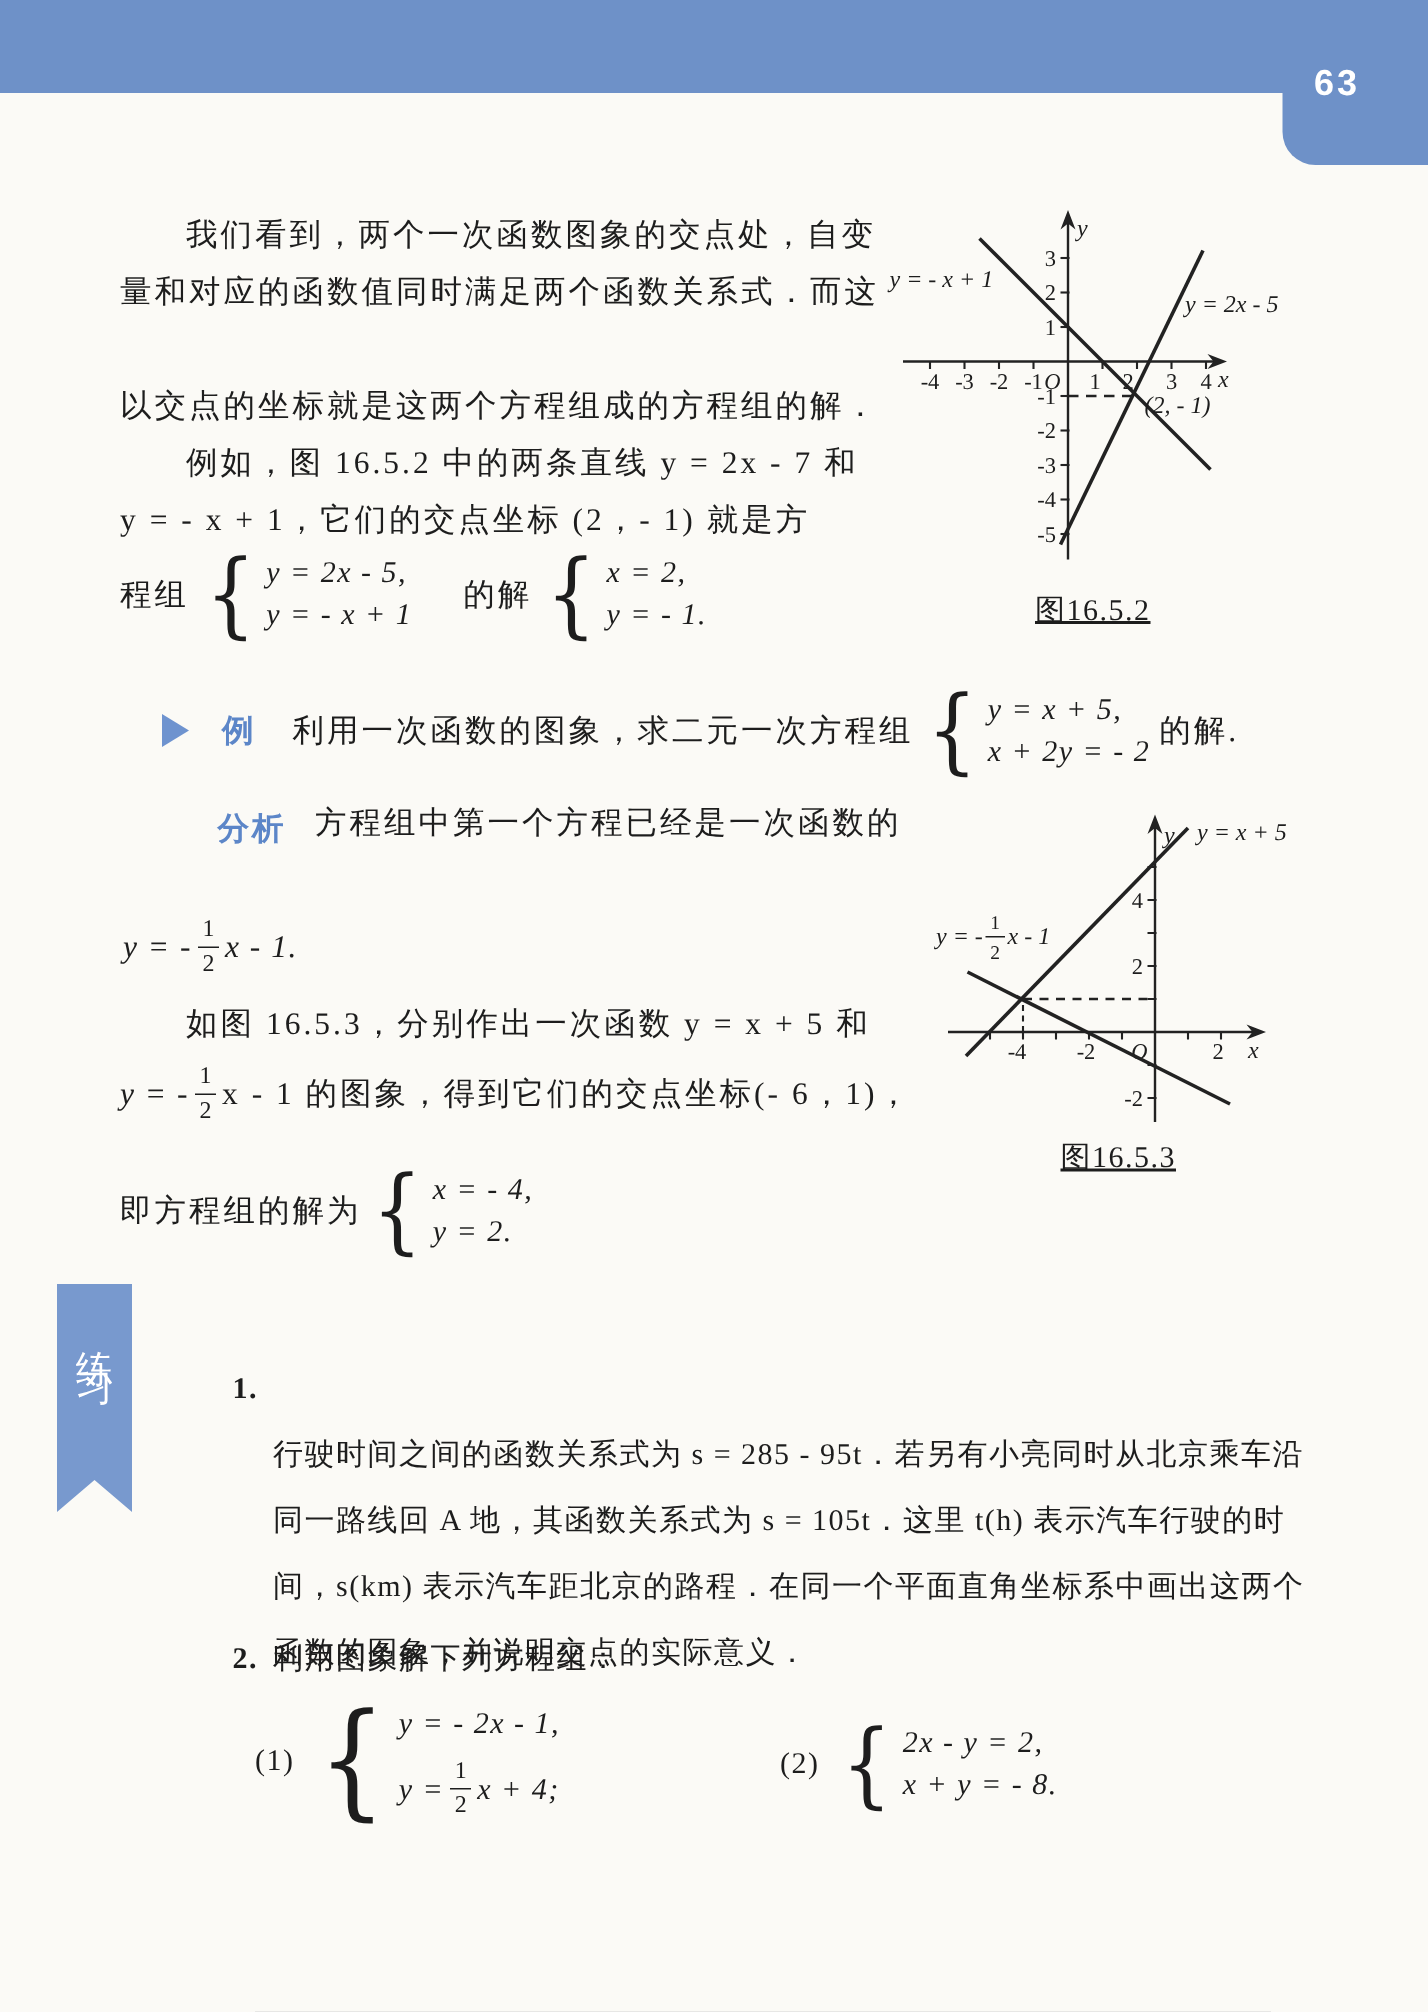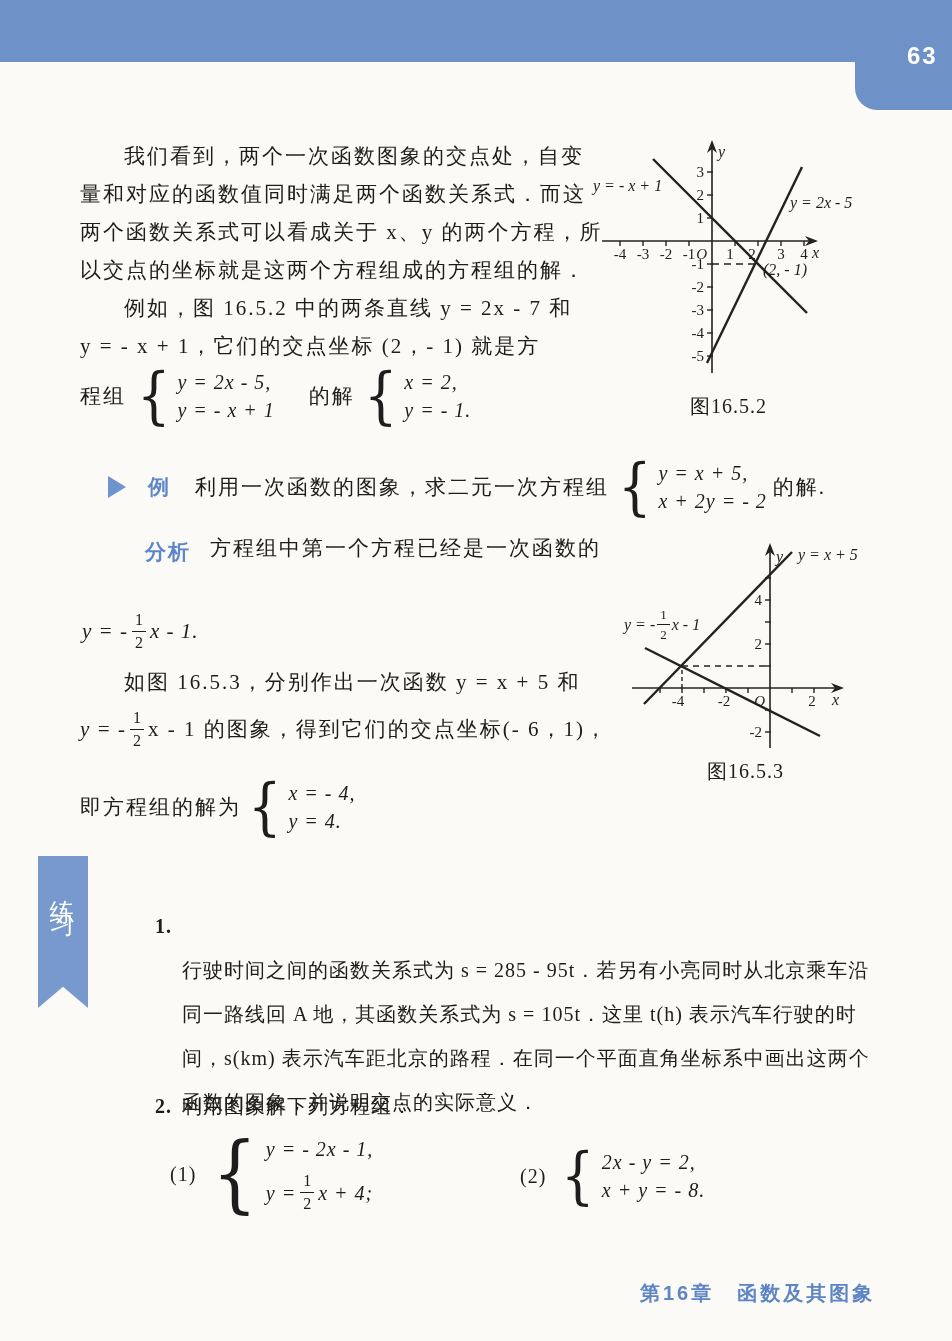--- a/index.html
+++ b/index.html
@@ -8,21 +8,21 @@
   .abs{position:absolute;white-space:nowrap;}
   .cjk{font-size:21px;letter-spacing:2px;line-height:1;}
   .cjk-sm{font-size:20px;letter-spacing:1px;line-height:1;}
   .math{font-style:italic;font-size:21px;letter-spacing:1px;}
   .eq{font-style:italic;font-size:20px;letter-spacing:1px;line-height:28px;}
   
   .header-bar{position:absolute;left:0;top:0;width:952px;height:62px;background:#6e91c8;}
   .header-tab{position:absolute;left:855px;top:0;width:97px;height:110px;background:#6e91c8;
               border-bottom-left-radius:22px;}
   .page-num{position:absolute;left:876px;top:42px;color:#ffffff;font-family:"Liberation Sans",sans-serif;
-            font-weight:bold;font-size:24px;letter-spacing:2px;margin-left:31px;}
+            font-weight:bold;font-size:24px;letter-spacing:2px;}
   
   .sysrow{position:absolute;display:flex;align-items:center;}
   .sys{display:inline-flex;align-items:center;}
   .brace{font-family:"DejaVu Serif",serif;font-weight:400;font-size:62px;line-height:0.95;
          margin-right:4px;transform:scaleX(.85);}
   .brace-lg{font-size:84px;}
   .rows{display:flex;flex-direction:column;}
   .mrow{display:inline-flex;align-items:center;}
   .frac{display:inline-flex;flex-direction:column;align-items:center;line-height:1;margin:0 4px;}
   .fnum{font-size:16px;font-style:normal;padding:0 3px 3px;border-bottom:1.6px solid #1d1d1d;}
@@ -37,37 +37,36 @@
   .ribbon-text{writing-mode:vertical-rl;color:#fff;font-size:25px;letter-spacing:16px;
                margin-top:24px;font-family:"Liberation Sans",sans-serif;}
   .footer{position:absolute;left:640px;top:1280px;color:#5d85c6;font-weight:bold;font-size:20px;
           letter-spacing:3px;font-family:"Liberation Sans",sans-serif;}
   
   .fig{position:absolute;}
   .fig svg{display:block;}
   .fig svg text{font-family:"Liberation Serif",serif;fill:#1d1d1d;}
   .tick-label{font-size:15px;}
   .eq-label{font-size:16px;font-style:italic;}
-  .fig-caption{position:absolute;font-size:20px;letter-spacing:1px;}
+  .fig-caption{position:absolute;font-size:20px;letter-spacing:1px;text-decoration:underline;}
   .fig-frac-label{position:absolute;display:inline-flex;align-items:center;font-size:16px;
                   font-style:italic;white-space:nowrap;}
   .fig-frac-label .fnum,.fig-frac-label .fden{font-size:13px;}
 </style>
 </head>
 <body>
 
 <div class="page">
 
   <div class="header-bar"></div>
   <div class="header-tab"></div>
   <div class="page-num">63</div>
 
   <div class="abs cjk" style="left:124px;top:146px">我们看到，两个一次函数图象的交点处，自变</div>
   <div class="abs cjk" style="left:80px;top:184px">量和对应的函数值同时满足两个函数关系式．而这</div>
-  <div class="abs cjk" style="left:80px;top:222px">两个函数关系式可以看成关于 x、y 的两个方程，所</div>
   <div class="abs cjk" style="left:80px;top:260px">以交点的坐标就是这两个方程组成的方程组的解．</div>
   <div class="abs cjk" style="left:124px;top:298px">例如，图 16.5.2 中的两条直线 y = 2x - 7 和</div>
   <div class="abs cjk" style="left:80px;top:336px">y = - x + 1，它们的交点坐标 (2，- 1) 就是方</div>
 
   <div class="sysrow" style="left:80px;top:360px;height:72px">
     <span class="cjk">程组</span>
     <span class="sys" style="margin-left:8px">
       <span class="brace">{</span>
       <span class="rows">
         <span class="eq">y = 2x - 5,</span>
@@ -181,21 +180,21 @@
       <span class="fden">2</span>
     </span>
     <span class="cjk">x - 1 的图象，得到它们的交点坐标(- 6，1)，</span>
   </div>
   <div class="sysrow" style="left:80px;top:770px;height:74px">
     <span class="cjk">即方程组的解为</span>
     <span class="sys" style="margin-left:4px">
       <span class="brace">{</span>
       <span class="rows">
         <span class="eq">x = - 4,</span>
-        <span class="eq">y = 4.</span>
+        <span class="eq">y = 2.</span>
       </span>
     </span>
   </div>
 
   <div class="fig" style="left:612px;top:530px;width:335px;height:260px">
     <svg width="335" height="225" viewBox="0 0 335 225">
 
       <line x1="20" y1="158" x2="226" y2="158" stroke="#222" stroke-width="1.6"></line>
       <polygon points="232,158 219,153 223,158 219,163" fill="#222"></polygon>
       <line x1="158" y1="20" x2="158" y2="218" stroke="#222" stroke-width="1.6"></line>
@@ -286,15 +285,14 @@
     <span class="cjk-sm">(2)</span>
     <span class="sys" style="margin-left:12px">
       <span class="brace">{</span>
       <span class="rows">
         <span class="eq">2x - y = 2,</span>
         <span class="eq">x + y = - 8.</span>
       </span>
     </span>
   </div>
 
-  <div class="footer">第16章　函数及其图象</div>
 
 </div>
 
 </body></html>

